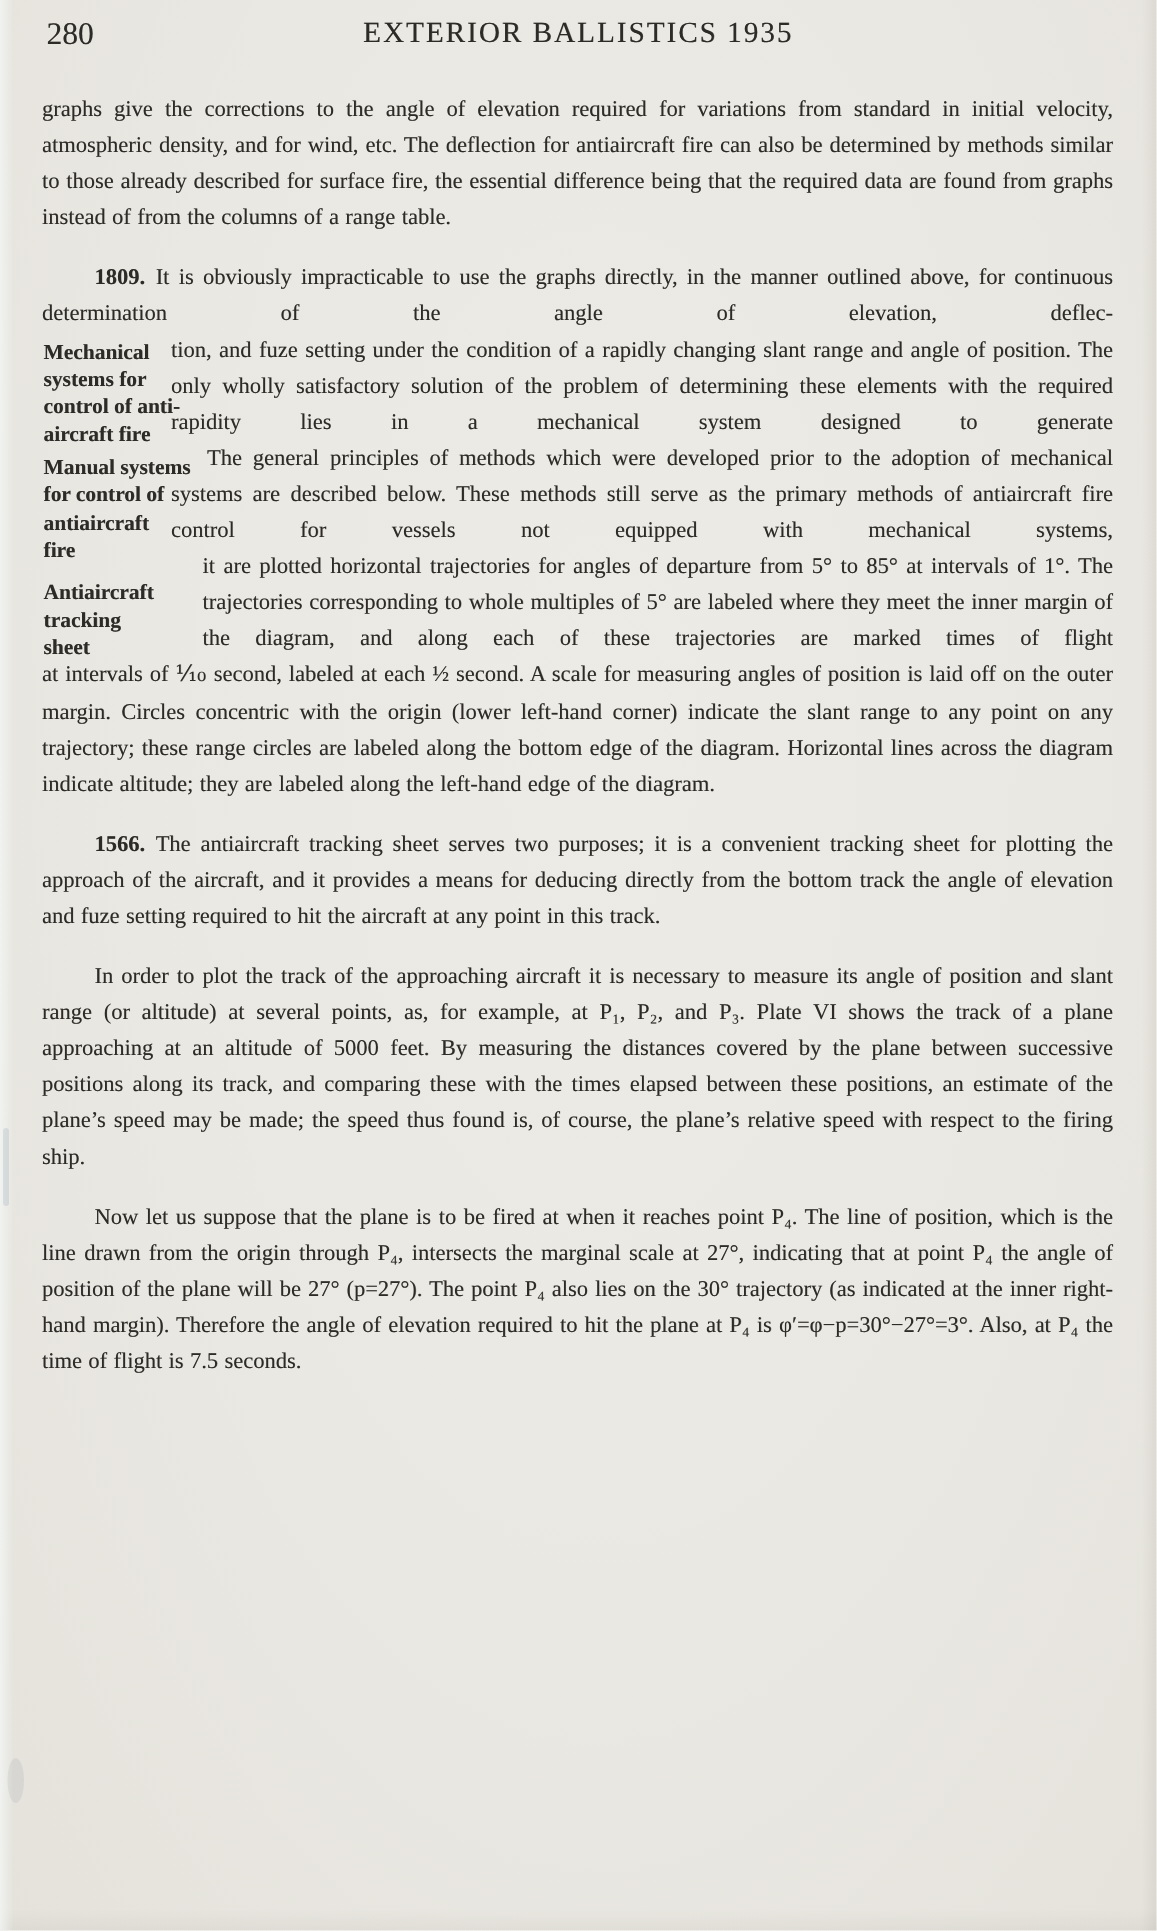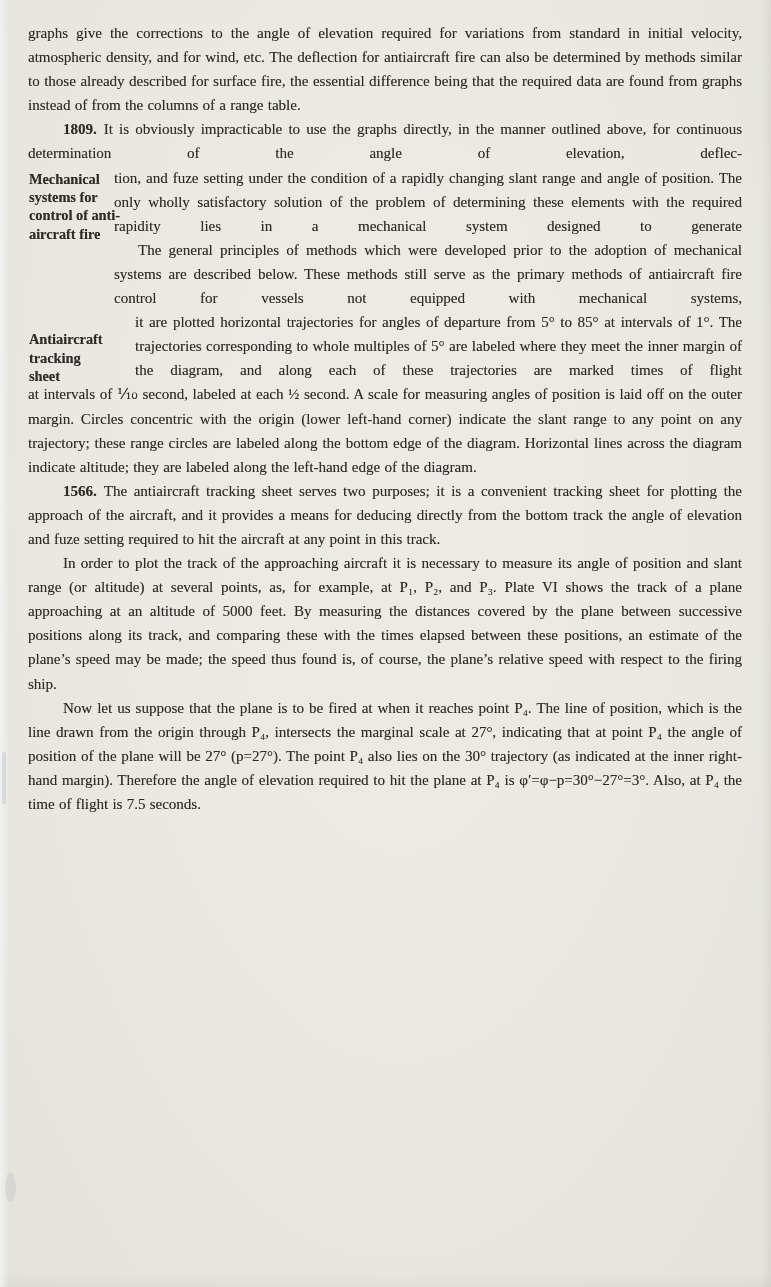--- a/index.html
+++ b/index.html
@@ -40,21 +40,21 @@
   .bodycol { padding: 21px 29px 0 28px; }
 
   .bt {
     margin: 0;
     font-size: 15px;
     line-height: 24.1px;
     text-align: justify;
     word-spacing: 0.5px;
     text-shadow: 0.2px 0.2px 0.35px rgba(45,43,39,0.42);
   }
-  .ind  { text-indent: 35px; }
+  .ind  { text-indent: 35px; margin-top: 16px; }
   .jl   { text-align-last: justify; }
 
   .pnum { font-weight: bold; margin-right: 7px; }
   .ital { font-style: italic; }
 
   .noted { position: relative; }
   .noted .bt { padding-left: 86px; }
   .noted.nb3 .bt { padding-left: 107px; }
   .mind { text-indent: 24px; }
 
@@ -82,37 +82,45 @@
     position: absolute; left: 5px; top: 1172px;
     width: 11px; height: 30px; border-radius: 50%;
     background: rgba(100,110,128,0.10);
   }
 </style>
 </head>
 <body>
 
 <div class="page">
 
+  <div class="header">
+    <span class="pagenum">280</span>
+    <span class="running-title">EXTERIOR BALLISTICS 1935</span>
+  </div>
 
   <div class="bodycol">
 
     <p class="bt">graphs give the corrections to the angle of elevation required for variations from standard in initial velocity, atmospheric density, and for wind, etc. The deflection for antiaircraft fire can also be determined by methods similar to those already described for surface fire, the essential difference being that the required data are found from graphs instead of from the columns of a range table.</p>
 
     <p class="bt ind jl"><span class="pnum">1809.</span><span>It is obviously impracticable to use the graphs directly, in the manner outlined above, for continuous determination of the angle of elevation, deflec-</span></p>
 
     <div class="noted nb1">
       <div class="mnote">Mechanical
 systems for
 control of anti-
 aircraft fire</div>
       <p class="bt jl">tion, and fuze setting under the condition of a rapidly changing slant range and angle of position. The only wholly satisfactory solution of the problem of determining these elements with the required rapidity lies in a mechanical system designed to generate</p>
     </div>
 
 
     <div class="noted nb2">
+      <div class="mnote">Manual systems
+for control of
+antiaircraft
+fire</div>
       <p class="bt mind jl">The general principles of methods which were developed prior to the adoption of mechanical systems are described below. These methods still serve as the primary methods of antiaircraft fire control for vessels not equipped with mechanical systems,</p>
     </div>
 
 
 
     <div class="noted nb3">
       <div class="mnote">Antiaircraft
 tracking
 sheet</div>
       <p class="bt jl">it are plotted horizontal trajectories for angles of departure from 5° to 85° at intervals of 1°. The trajectories corresponding to whole multiples of 5° are labeled where they meet the inner margin of the diagram, and along each of these trajectories are marked times of flight</p>

